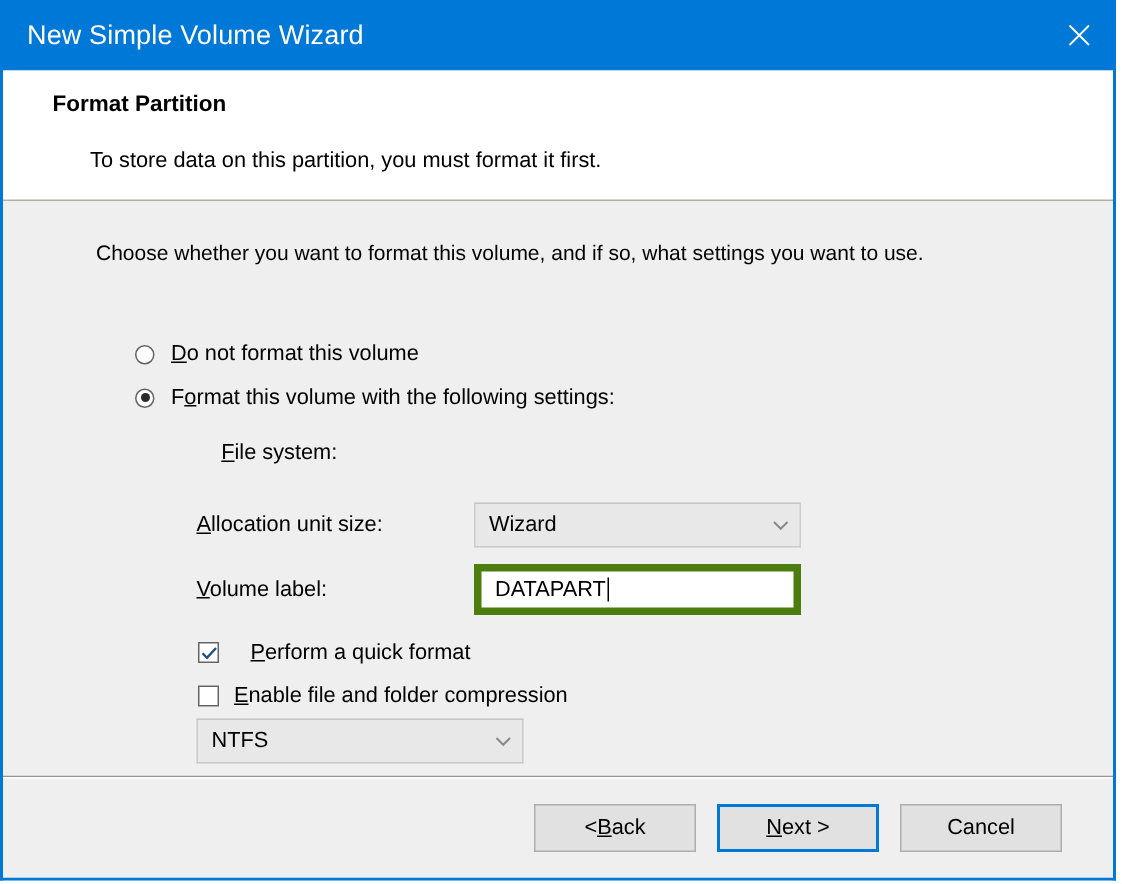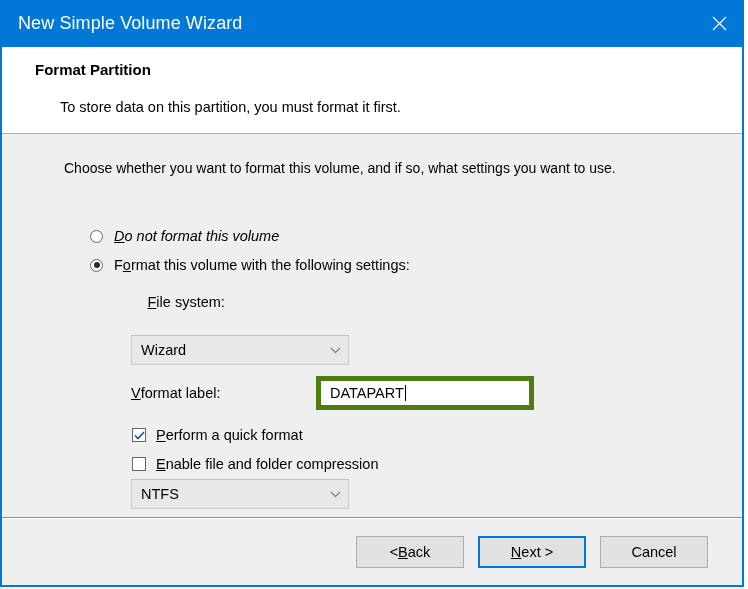--- a/index.html
+++ b/index.html
@@ -95,21 +95,21 @@
   }
 
   .radio-row {
     position: absolute;
     display: flex;
     align-items: center;
     font-size: 14.5px;
     color: #000000;
     white-space: nowrap;
   }
-  .radio-row.r1 { left: 88px; top: 94px; font-style: italic; }
+  .radio-row.r1 { left: 88px; top: 94px; }
   .radio-row.r2 { left: 88px; top: 123px; }
 
   .radio {
     width: 13px;
     height: 13px;
     border-radius: 50%;
     border: 1px solid #646464;
     background: #ffffff;
     box-sizing: border-box;
     margin-right: 11px;
@@ -186,21 +186,21 @@
   }
 
   .check-row {
     position: absolute;
     display: flex;
     align-items: center;
     font-size: 14.5px;
     color: #000000;
     white-space: nowrap;
   }
-  .cr1 { left: 130px; top: 293px; }
+  .cr1 { left: 130px; top: 293px; gap: 11px; }
   .cr2 { left: 130px; top: 322px; }
 
   .checkbox {
     width: 14px;
     height: 14px;
     box-sizing: border-box;
     border: 1px solid #646464;
     background: #ffffff;
     margin-right: 10px;
     flex: 0 0 14px;
@@ -283,32 +283,33 @@
         <span>NTFS</span>
         <span class="chev">
           <svg width="11" height="7" viewBox="0 0 11 7">
             <path d="M1 1 L5.5 5.5 L10 1" stroke="#8a8a8a" stroke-width="1.4" fill="none"></path>
           </svg>
         </span>
       </span>
     </div>
 
     <div class="field-row fr2">
+      <span class="field-label"><span></span><span class="underline">A</span><span>llocation unit size:</span></span>
       <span class="combo">
         <span>Wizard</span>
         <span class="chev">
           <svg width="11" height="7" viewBox="0 0 11 7">
             <path d="M1 1 L5.5 5.5 L10 1" stroke="#8a8a8a" stroke-width="1.4" fill="none"></path>
           </svg>
         </span>
       </span>
     </div>
 
     <div class="field-row fr3">
-      <span class="field-label"><span></span><span class="underline">V</span><span>format label:</span></span>
+      <span class="field-label"><span></span><span class="underline">V</span><span>olume label:</span></span>
       <span class="textbox">
         <span>DATAPART</span>
         <span class="caret"></span>
       </span>
     </div>
 
     <div class="check-row cr1">
       <span class="checkbox">
         <svg width="11" height="9" viewBox="0 0 11 9">
           <path d="M1 4.5 L4 7.5 L10 1" stroke="#1a4f8a" stroke-width="1.6" fill="none"></path>

